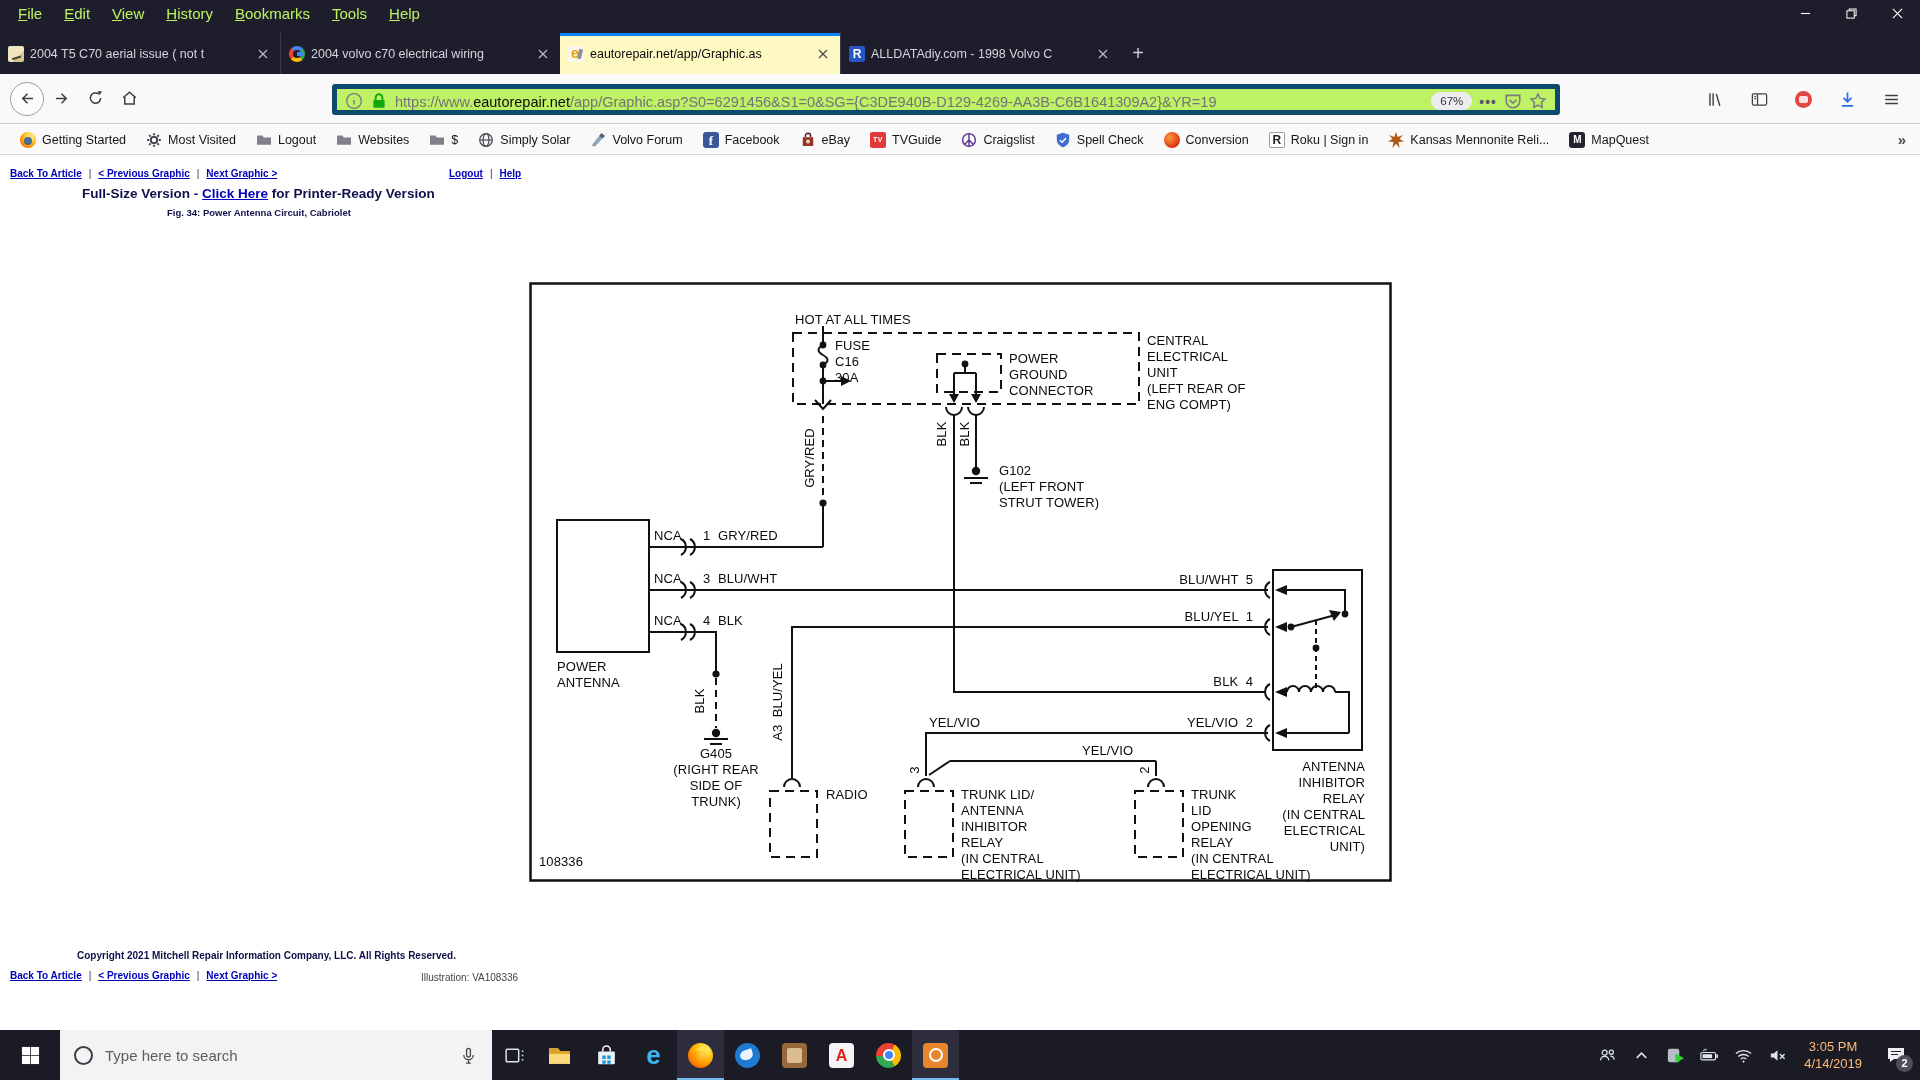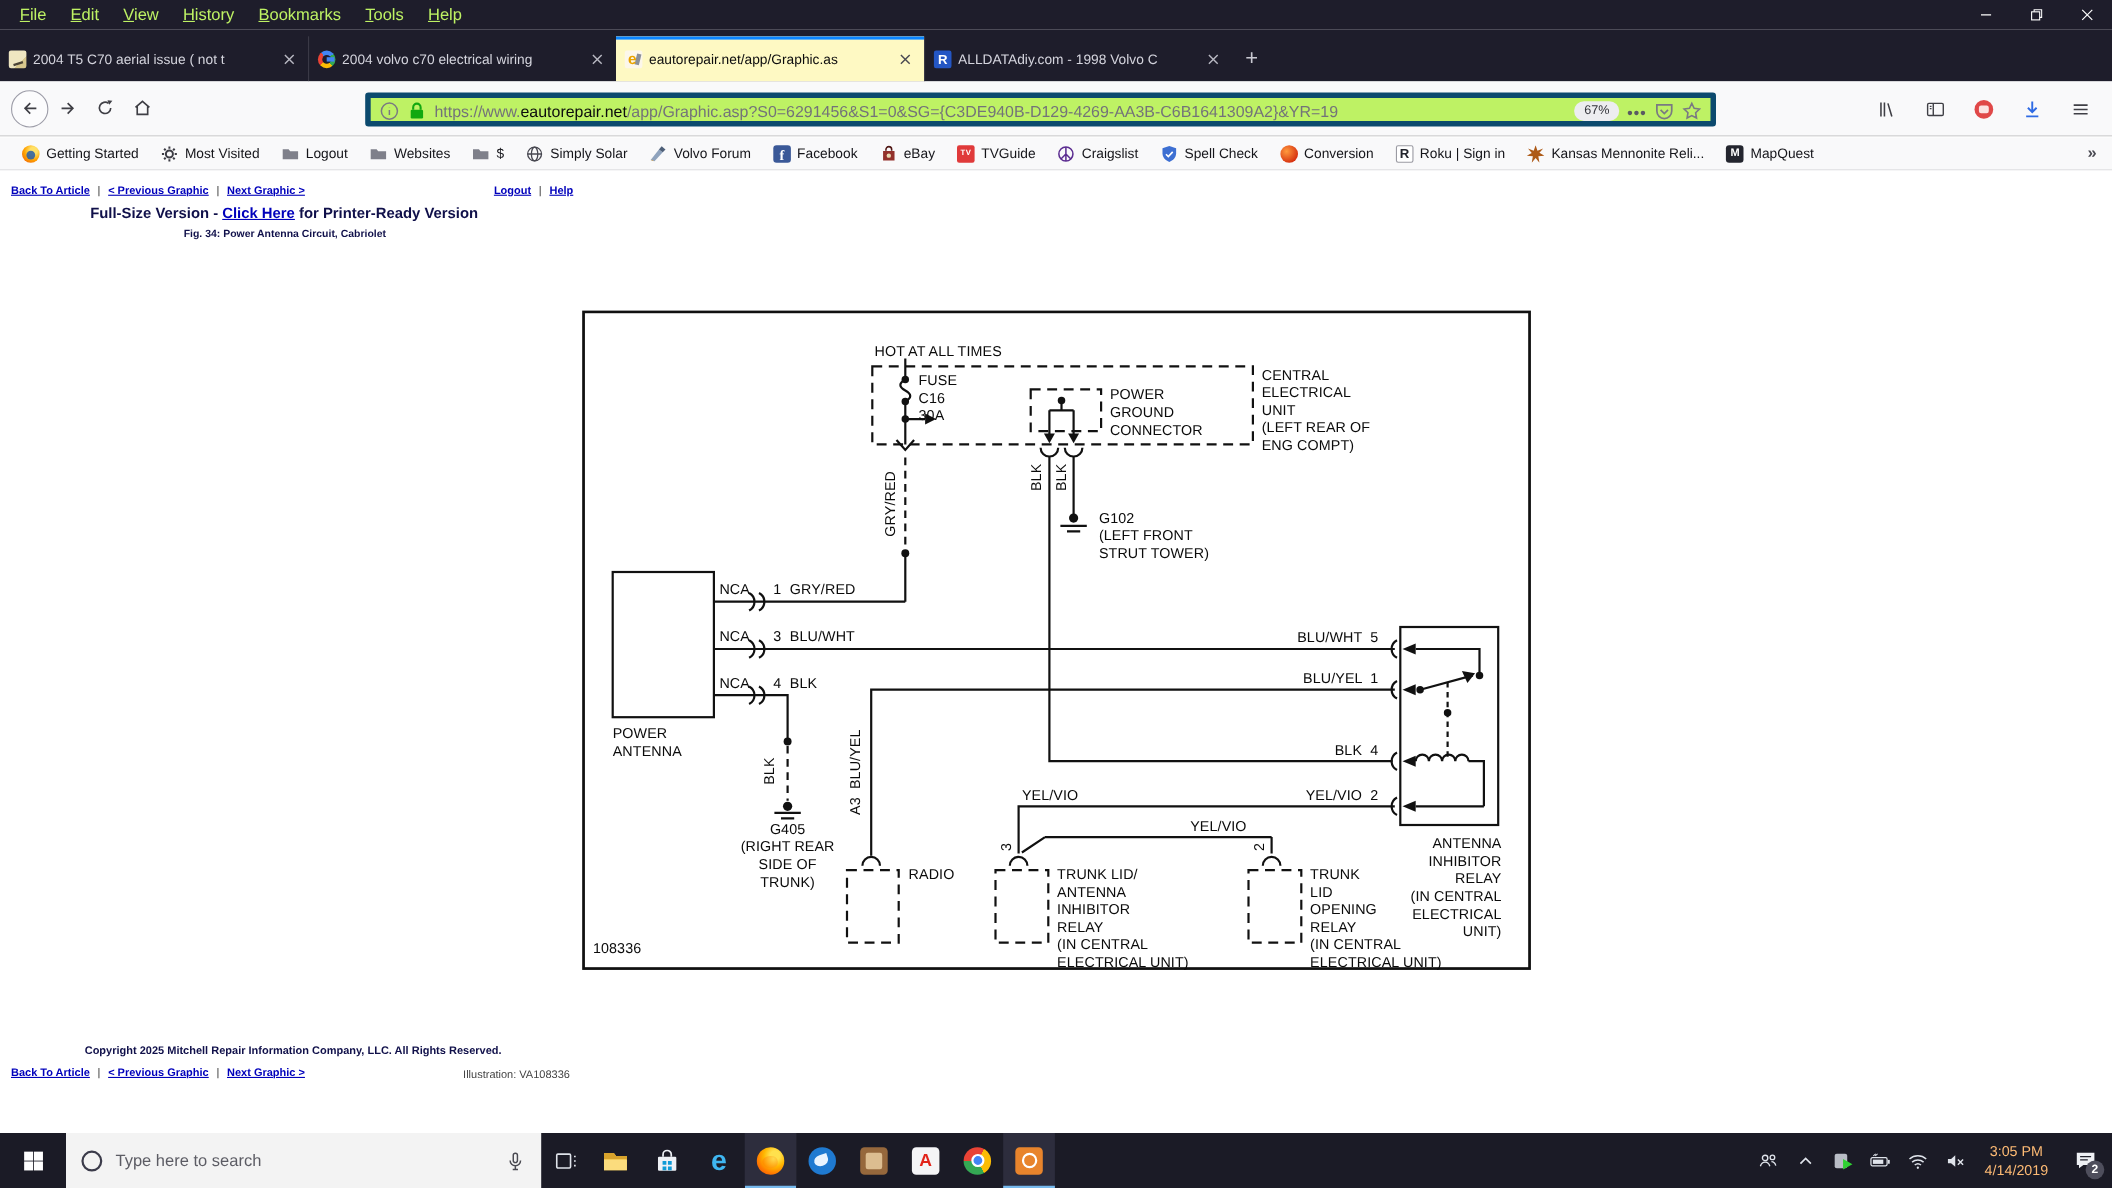--- a/index.html
+++ b/index.html
@@ -546,21 +546,21 @@
         <div class="dlabel r" style="right: 139px; top: 392px;">BLK  4</div>
         <div class="dlabel r" style="right: 139px; top: 433px;">YEL/VIO  2</div>
         <div class="dlabel" style="left: 400px; top: 433px;">YEL/VIO</div>
         <div class="dlabel" style="left: 553px; top: 461px;">YEL/VIO</div>
         <div class="dlabel rot" style="left: 386px; top: 488px;">3</div>
         <div class="dlabel rot" style="left: 616px; top: 488px;">2</div>
         <div class="dlabel" style="left: 10px; top: 572px;">108336</div>
       </div>
   </div>
 
-  <div class="copyright">Copyright 2025 Mitchell Repair Information Company, LLC.  All Rights Reserved.</div>
+  <div class="copyright">Copyright 2021 Mitchell Repair Information Company, LLC.  All Rights Reserved.</div>
   <div class="linkrow" style="left:10px;top:815px">
     <span class="plink">Back To Article</span>
       <span class="psep">|</span>
     <span class="plink">&lt; Previous Graphic</span>
       <span class="psep">|</span>
     <span class="plink">Next Graphic &gt;</span>
   </div>
   <div class="illustration">Illustration: VA108336</div>
 </div>
 

